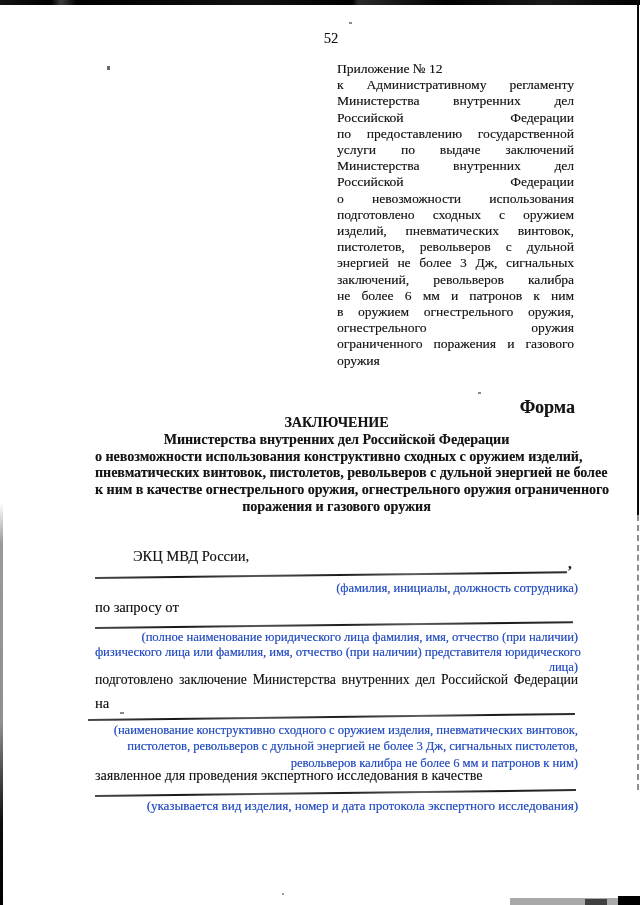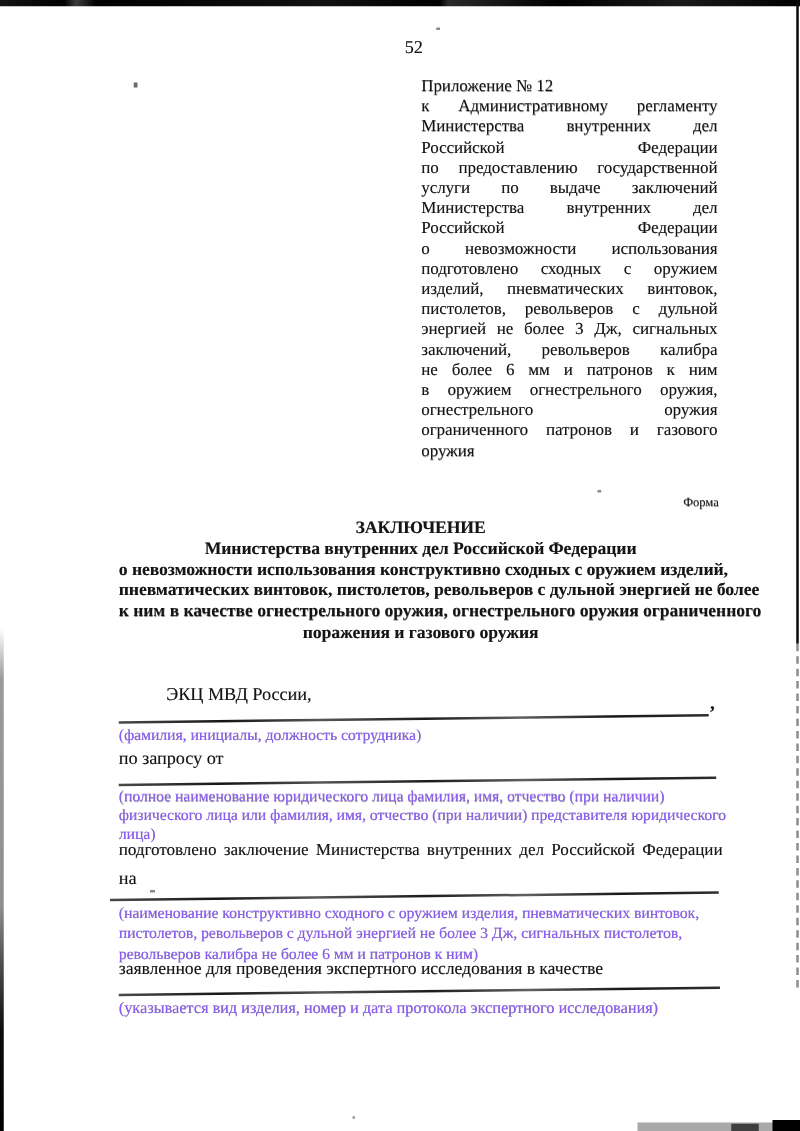--- a/index.html
+++ b/index.html
@@ -24,28 +24,28 @@
   .smudge-corner{ left:618px; top:896px; width:22px; height:9px; background:#000; }
   .speck { background:#6a6a6a; }
 
   
   .page-number { top:30px; left:308px; width:46px; text-align:center; font-size:14.5px; }
 
   .appendix { left:337px; top:61px; width:237px; font-size:13.5px; line-height:16.2px; }
   .a-line { text-align:justify; text-align-last:justify; white-space:nowrap; }
   .a-line.plain { text-align:left; text-align-last:left; }
 
-  .forma { top:397px; right:65px; font-size:10px; }
+  .forma { top:397px; right:65px; font-size:18px;font-weight:bold; }
 
   .heading { left:95px; top:415px; width:483px; text-align:center;
     font-weight:bold; font-size:14px; line-height:16.8px; }
   .heading div { white-space:nowrap; }
 
   .body14 { font-size:14.5px; white-space:nowrap; }
-  .cap { font-size:12.5px; text-align:left; white-space:nowrap; color:#8b5cf6; }
+  .cap { font-size:12.5px; text-align:right; white-space:nowrap; color:#1d4ed8; }
 
   .blank-line { height:2px; transform:rotate(-0.7deg); transform-origin:left center;
     background:linear-gradient(90deg,#4a4a4a 0%,#151515 18%,#565656 34%,#1c1c1c 52%,#606060 68%,#181818 84%,#2e2e2e 100%); }
 
   .recipient  { left:133px; top:548px; }
   .u1 { left:95px; top:577px; width:472px; }
   .comma1 { left:568px; top:555px; font-size:15px; font-weight:bold; }
   .cap1 { left:95px; top:581px; width:483px; }
   .request { left:95px; top:599px; }
   .u2 { left:95px; top:627px; width:478px; }
@@ -90,21 +90,21 @@
     <div class="a-line">Российской Федерации</div>
     <div class="a-line">о невозможности использования</div>
     <div class="a-line">подготовлено сходных с оружием</div>
     <div class="a-line">изделий, пневматических винтовок,</div>
     <div class="a-line">пистолетов, револьверов с дульной</div>
     <div class="a-line">энергией не более 3 Дж, сигнальных</div>
     <div class="a-line">заключений, револьверов калибра</div>
     <div class="a-line">не более 6 мм и патронов к ним</div>
     <div class="a-line">в оружием огнестрельного оружия,</div>
     <div class="a-line">огнестрельного оружия</div>
-    <div class="a-line">ограниченного патронов и газового</div>
+    <div class="a-line">ограниченного поражения и газового</div>
     <div class="a-line plain">оружия</div>
   </div>
 
   <div class="abs forma">Форма</div>
 
   <div class="abs heading">
     <div>ЗАКЛЮЧЕНИЕ</div>
     <div>Министерства внутренних дел Российской Федерации</div>
     <div>о невозможности использования конструктивно сходных с оружием изделий,</div>
     <div>пневматических винтовок, пистолетов, револьверов с дульной энергией не более</div>

